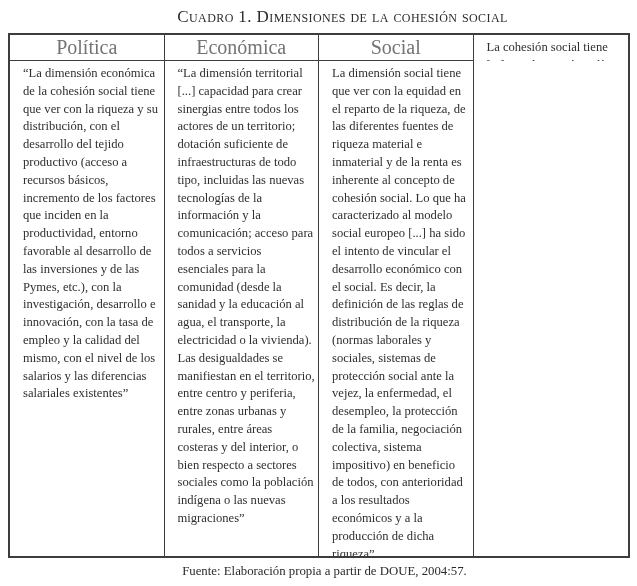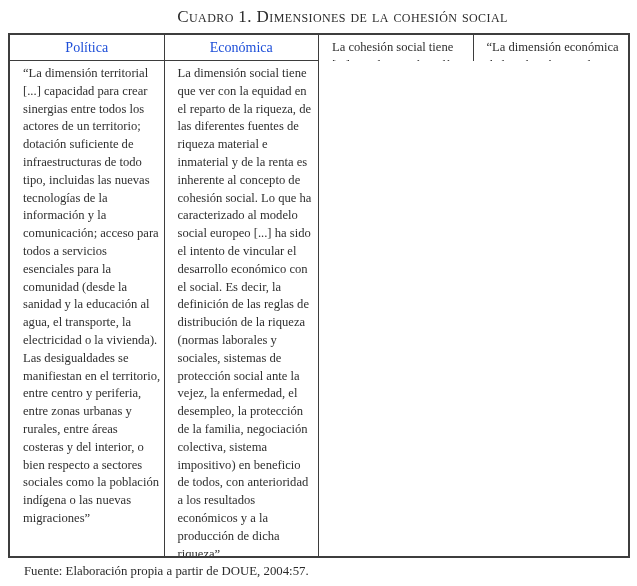--- a/index.html
+++ b/index.html
@@ -33,49 +33,51 @@
     box-sizing:border-box;
     border:2px solid var(--border);
     display:grid;
     grid-template-columns:1fr 1fr 1fr 1fr;
     grid-template-rows:26px 1fr;
   }
   .th{
     border-right:1.5px solid var(--border);
     border-bottom:1.5px solid var(--border);
     display:flex;align-items:center;justify-content:center;
-    font-size:14px;
-    color:#1d4ed8;
+    font-size:20px;
+    color:#737373;
   }
   .td{
     border-right:1.5px solid var(--border);
     padding:4px 3px 0 13px;
     font-size:12.6px;
     line-height:17.8px;
     overflow:hidden;
     text-align:left;
   }
   .th:nth-child(4n), .td:nth-child(4n){border-right:none;}
   .source{
-    margin:6px 0 0 24px;
+    margin:6px 0 0 12px;
     font-size:12.8px;
     color:#2b2b2b;
+    text-align:center;
   }
 </style>
 </head>
 <body>
 
 <div class="page">
 
   <div class="title">Cuadro 1. Dimensiones de la cohesión social</div>
 
   <div class="table">
 
     <div class="th">Política</div>
     <div class="th">Económica</div>
+    <div class="th">Social</div>
 
     <div class="td">La cohesión social tiene [...] una dimensión política fundamental, que se extiende desde la calidad de las instituciones democráticas a la participación de los ciudadanos en la cosa pública, pasando por la preservación de vínculos sociales, la creación de sociedades más equitativas, de sistemas de protección social y de solidaridad, la preservación del patrimonio cultural y de los recursos naturales o la participación activa de los agentes económicos y sociales en la vida económica y social”</div>
     <div class="td">“La dimensión económica de la cohesión social tiene que ver con la riqueza y su distribución, con el desarrollo del tejido productivo (acceso a recursos básicos, incremento de los factores que inciden en la productividad, entorno favorable al desarrollo de las inversiones y de las Pymes, etc.), con la investigación, desarrollo e innovación, con la tasa de empleo y la calidad del mismo, con el nivel de los salarios y las diferencias salariales existentes”</div>
     <div class="td">“La dimensión territorial [...] capacidad para crear sinergias entre todos los actores de un territorio; dotación suficiente de infraestructuras de todo tipo, incluidas las nuevas tecnologías de la información y la comunicación; acceso para todos a servicios esenciales para la comunidad (desde la sanidad y la educación al agua, el transporte, la electricidad o la vivienda). Las desigualdades se manifiestan en el territorio, entre centro y periferia, entre zonas urbanas y rurales, entre áreas costeras y del interior, o bien respecto a sectores sociales como la población indígena o las nuevas migraciones”</div>
     <div class="td">La dimensión social tiene que ver con la equidad en el reparto de la riqueza, de las diferentes fuentes de riqueza material e inmaterial y de la renta es inherente al concepto de cohesión social. Lo que ha caracterizado al modelo social europeo [...] ha sido el intento de vincular el desarrollo económico con el social. Es decir, la definición de las reglas de distribución de la riqueza (normas laborales y sociales, sistemas de protección social ante la vejez, la enfermedad, el desempleo, la protección de la familia, negociación colectiva, sistema impositivo) en beneficio de todos, con anterioridad a los resultados económicos y a la producción de dicha riqueza”</div>
 
   </div>
 
   <div class="source">Fuente: Elaboración propia a partir de DOUE, 2004:57.</div>
 

